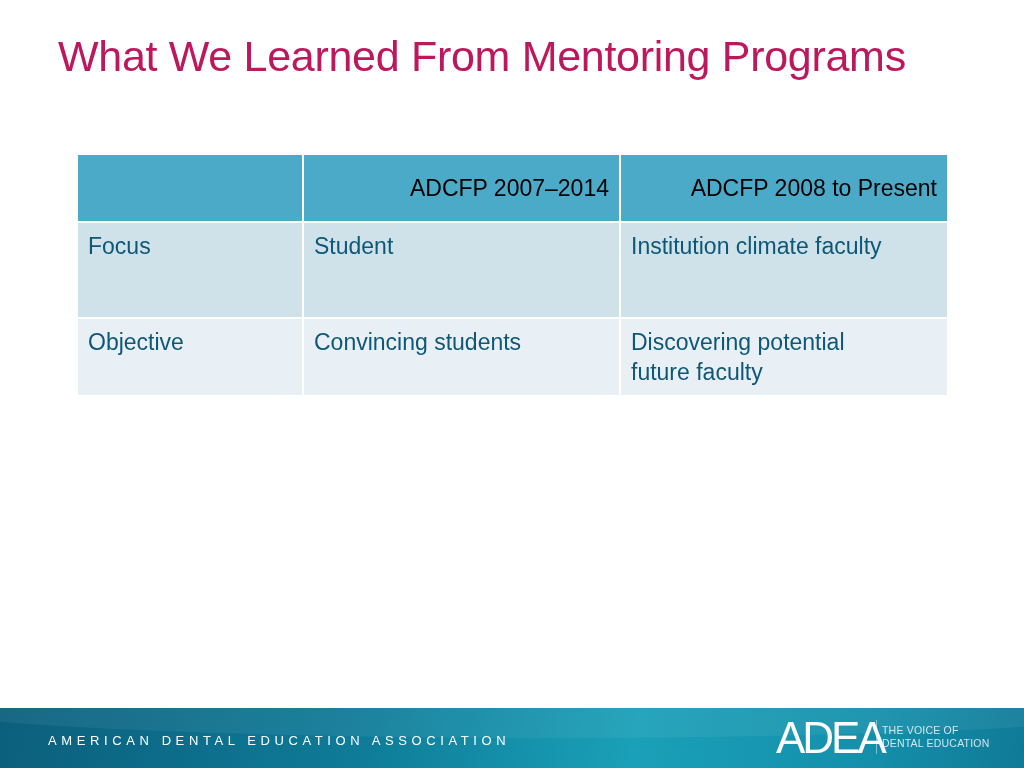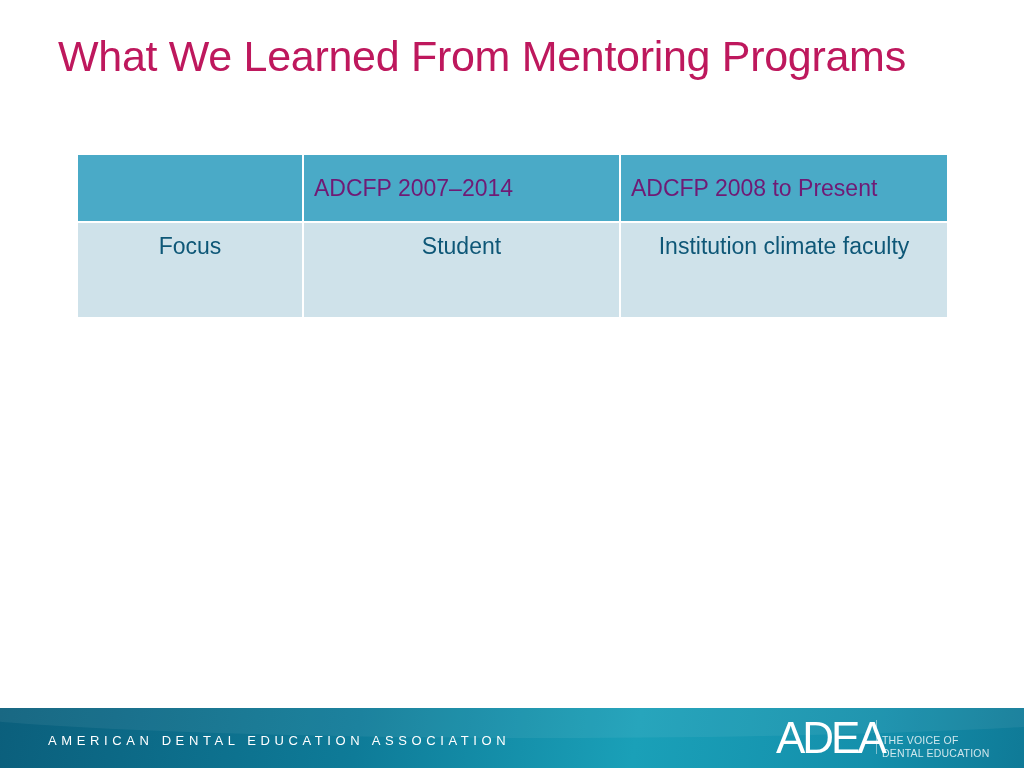--- a/index.html
+++ b/index.html
@@ -13,25 +13,25 @@
       font-size: 43px; color: #be185d; font-weight: normal;
       letter-spacing: -0.3px; white-space: nowrap;
     }
     table.grid {
       position: absolute; left: 76px; top: 153px;
       width: 873px; border-collapse: collapse;
       font-size: 23px; color: #0e5777;
     }
     table.grid td, table.grid th {
       border: 2px solid #ffffff; vertical-align: top;
-      padding: 8px 10px; text-align: center; font-weight: normal;
+      padding: 8px 10px; text-align: left; font-weight: normal;
       line-height: 30px;
     }
     table.grid thead th {
-      background: #4aaac7; color: #701a75; text-align: left;
+      background: #4aaac7; color: #000000; text-align: right;
       height: 54px; vertical-align: middle; padding: 6px 10px;
     }
     .c0 { width: 204px; }
     .c1 { width: 295px; }
     .row-dark td { background: #cfe2ea; }
     .row-light td { background: #e9f0f5; }
     .row-focus td { height: 78px; }
     .row-objective td { height: 54px; }
     .row-rationale td { height: 78px; }
     .row-outcome td { height: 38px; }
@@ -51,21 +51,21 @@
     }
     .logo {
       position: absolute; left: 776px; top: 13px;
       color: #ffffff; font-size: 44px; letter-spacing: -3px; line-height: 34px;
     }
     .logo-divider {
       position: absolute; left: 876px; top: 12px; width: 1px; height: 34px;
       background: rgba(255,255,255,0.45);
     }
     .tagline {
-      position: absolute; left: 882px; top: 26px;
+      position: absolute; left: 882px; top: 16px;
       color: rgba(255,255,255,0.8); font-size: 10.5px; line-height: 13px;
       letter-spacing: 0.2px; white-space: nowrap;
     }
   </style>
 </head>
 <body>
 
 <div class="title">What We Learned From Mentoring Programs</div>
 
 <table class="grid">
@@ -75,20 +75,25 @@
       <th class="c1">ADCFP 2007–2014</th>
       <th>ADCFP 2008 to Present</th>
     </tr>
   </thead>
   <tbody>
     <tr class="row-dark row-focus">
       <td>Focus</td>
       <td>Student</td>
       <td>Institution climate faculty</td>
     </tr>
+    <tr class="row-light row-objective">
+      <td>Objective</td>
+      <td>Convincing students</td>
+      <td style="padding-right:60px;">Discovering potential future faculty</td>
+    </tr>
   </tbody>
 </table>
 
 <div class="footer">
   <div class="sweep"></div>
   <div class="footer-text">AMERICAN DENTAL EDUCATION ASSOCIATION</div>
   <div class="logo">ADEA</div>
   <div class="logo-divider"></div>
   <div class="tagline">
     <div>THE VOICE OF</div>

